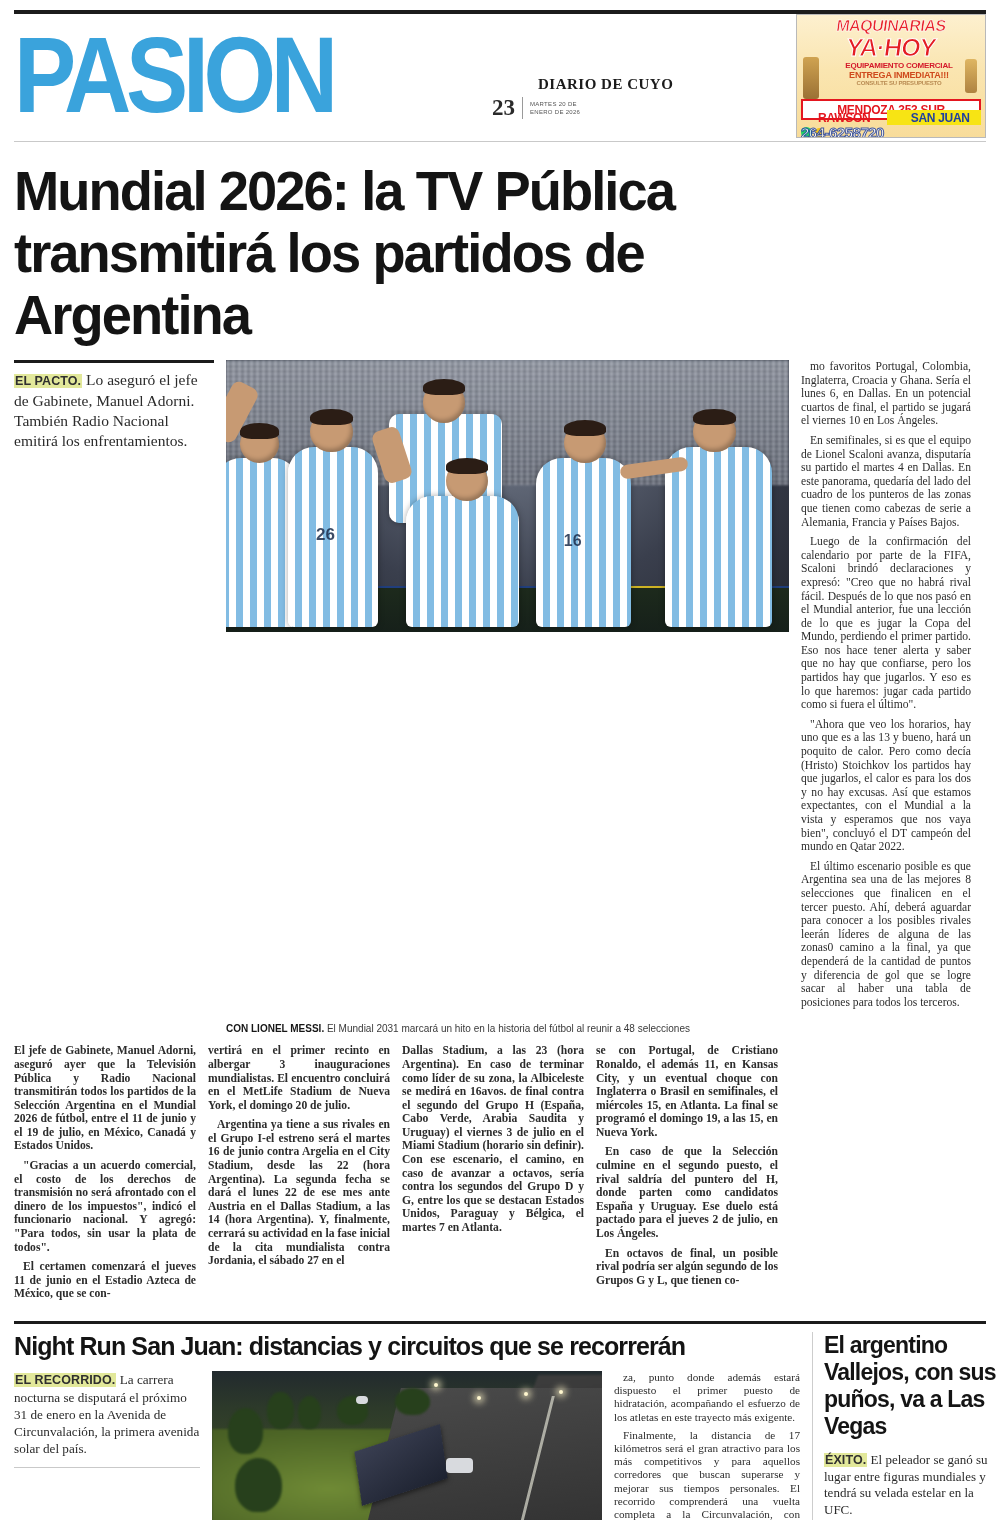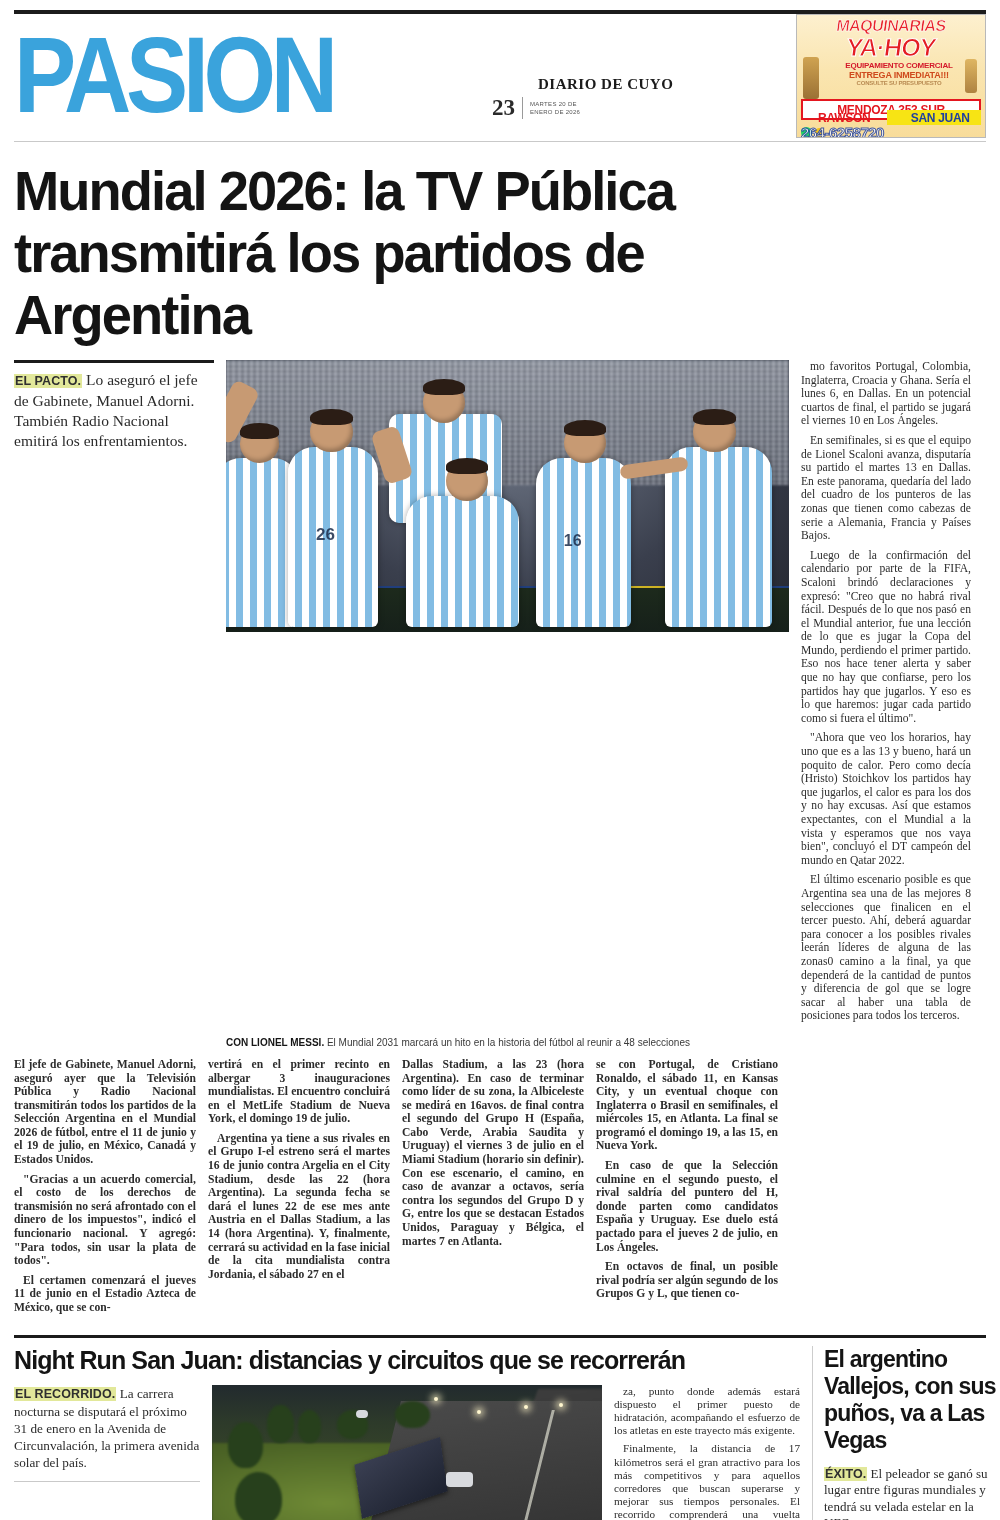--- a/index.html
+++ b/index.html
@@ -298,21 +298,21 @@
         <div class="num" style="left:60%;bottom:30%;font-size:16px;">16</div>
 
         <div class="player jersey" style="left:78%;width:19%;height:66%;"></div>
         <div class="head" style="left:83%;bottom:66%;width:7.5%;height:15%;"></div>
         <div class="hair" style="left:83%;bottom:76%;width:7.5%;height:6%;"></div>
         <div class="arm" style="left:70%;bottom:58%;width:12%;height:5%;transform:rotate(-8deg);"></div>
       </div>
 
       <div class="col-right">
         <p class="rtext noind">mo favoritos Portugal, Colombia, Inglaterra, Croacia y Ghana. Sería el lunes 6, en Dallas. En un potencial cuartos de final, el partido se jugará el viernes 10 en Los Ángeles.</p>
-        <p class="rtext">En semifinales, si es que el equipo de Lionel Scaloni avanza, disputaría su partido el martes 13 en Dallas. En este panorama, quedaría del lado del cuadro de los punteros de las zonas que tienen como cabezas de serie a Alemania, Francia y Países Bajos.</p>
+        <p class="rtext">En semifinales, si es que el equipo de Lionel Scaloni avanza, disputaría su partido el martes 4 en Dallas. En este panorama, quedaría del lado del cuadro de los punteros de las zonas que tienen como cabezas de serie a Alemania, Francia y Países Bajos.</p>
         <p class="rtext">Luego de la confirmación del calendario por parte de la FIFA, Scaloni brindó declaraciones y expresó: "Creo que no habrá rival fácil. Después de lo que nos pasó en el Mundial anterior, fue una lección de lo que es jugar la Copa del Mundo, perdiendo el primer partido. Eso nos hace tener alerta y saber que no hay que confiarse, pero los partidos hay que jugarlos. Y eso es lo que haremos: jugar cada partido como si fuera el último".</p>
         <p class="rtext">"Ahora que veo los horarios, hay uno que es a las 13 y bueno, hará un poquito de calor. Pero como decía (Hristo) Stoichkov los partidos hay que jugarlos, el calor es para los dos y no hay excusas. Así que estamos expectantes, con el Mundial a la vista y esperamos que nos vaya bien", concluyó el DT campeón del mundo en Qatar 2022.</p>
         <p class="rtext">El último escenario posible es que Argentina sea una de las mejores 8 selecciones que finalicen en el tercer puesto. Ahí, deberá aguardar para conocer a los posibles rivales leerán líderes de alguna de las zonas0 camino a la final, ya que dependerá de la cantidad de puntos y diferencia de gol que se logre sacar al haber una tabla de posiciones para todos los terceros.</p>
       </div>
     </div>
 
     <div style="display:flex;gap:12px;">
       <div style="width:200px;flex:0 0 200px;"></div>
       <div style="flex:1;">
         <div class="cap-main">
@@ -322,28 +322,28 @@
       <div style="width:185px;flex:0 0 185px;"></div>
     </div>
 
     <div class="bodycols">
       <div class="bcol">
         <p class="ptext noind">El jefe de Gabinete, Manuel Adorni, aseguró ayer que la Televisión Pública y Radio Nacional transmitirán todos los partidos de la Selección Argentina en el Mundial 2026 de fútbol, entre el 11 de junio y el 19 de julio, en México, Canadá y Estados Unidos.</p>
         <p class="ptext">"Gracias a un acuerdo comercial, el costo de los derechos de transmisión no será afrontado con el dinero de los impuestos", indicó el funcionario nacional. Y agregó: "Para todos, sin usar la plata de todos".</p>
         <p class="ptext">El certamen comenzará el jueves 11 de junio en el Estadio Azteca de México, que se con-</p>
       </div>
       <div class="bcol">
-        <p class="ptext noind">vertirá en el primer recinto en albergar 3 inauguraciones mundialistas. El encuentro concluirá en el MetLife Stadium de Nueva York, el domingo 19 de julio.</p>
+        <p class="ptext noind">vertirá en el primer recinto en albergar 3 inauguraciones mundialistas. El encuentro concluirá en el MetLife Stadium de Nueva York, el domingo 20 de julio.</p>
         <p class="ptext">Argentina ya tiene a sus rivales en el Grupo I-el estreno será el martes 16 de junio contra Argelia en el City Stadium, desde las 22 (hora Argentina). La segunda fecha se dará el lunes 22 de ese mes ante Austria en el Dallas Stadium, a las 14 (hora Argentina). Y, finalmente, cerrará su actividad en la fase inicial de la cita mundialista contra Jordania, el sábado 27 en el</p>
       </div>
       <div class="bcol">
         <p class="ptext noind">Dallas Stadium, a las 23 (hora Argentina). En caso de terminar como líder de su zona, la Albiceleste se medirá en 16avos. de final contra el segundo del Grupo H (España, Cabo Verde, Arabia Saudita y Uruguay) el viernes 3 de julio en el Miami Stadium (horario sin definir). Con ese escenario, el camino, en caso de avanzar a octavos, sería contra los segundos del Grupo D y G, entre los que se destacan Estados Unidos, Paraguay y Bélgica, el martes 7 en Atlanta.</p>
       </div>
       <div class="bcol">
-        <p class="ptext noind">se con Portugal, de Cristiano Ronaldo, el sábado 11, en Kansas City, y un eventual choque con Inglaterra o Brasil en semifinales, el miércoles 15, en Atlanta. La final se programó el domingo 19, a las 15, en Nueva York.</p>
+        <p class="ptext noind">se con Portugal, de Cristiano Ronaldo, el además 11, en Kansas City, y un eventual choque con Inglaterra o Brasil en semifinales, el miércoles 15, en Atlanta. La final se programó el domingo 19, a las 15, en Nueva York.</p>
         <p class="ptext">En caso de que la Selección culmine en el segundo puesto, el rival saldría del puntero del H, donde parten como candidatos España y Uruguay. Ese duelo está pactado para el jueves 2 de julio, en Los Ángeles.</p>
         <p class="ptext">En octavos de final, un posible rival podría ser algún segundo de los Grupos G y L, que tienen co-</p>
       </div>
       <div class="bcol"></div>
     </div>
   </div>
 
   <div class="sec-rule"></div>
 
   <div class="row-bottom">

